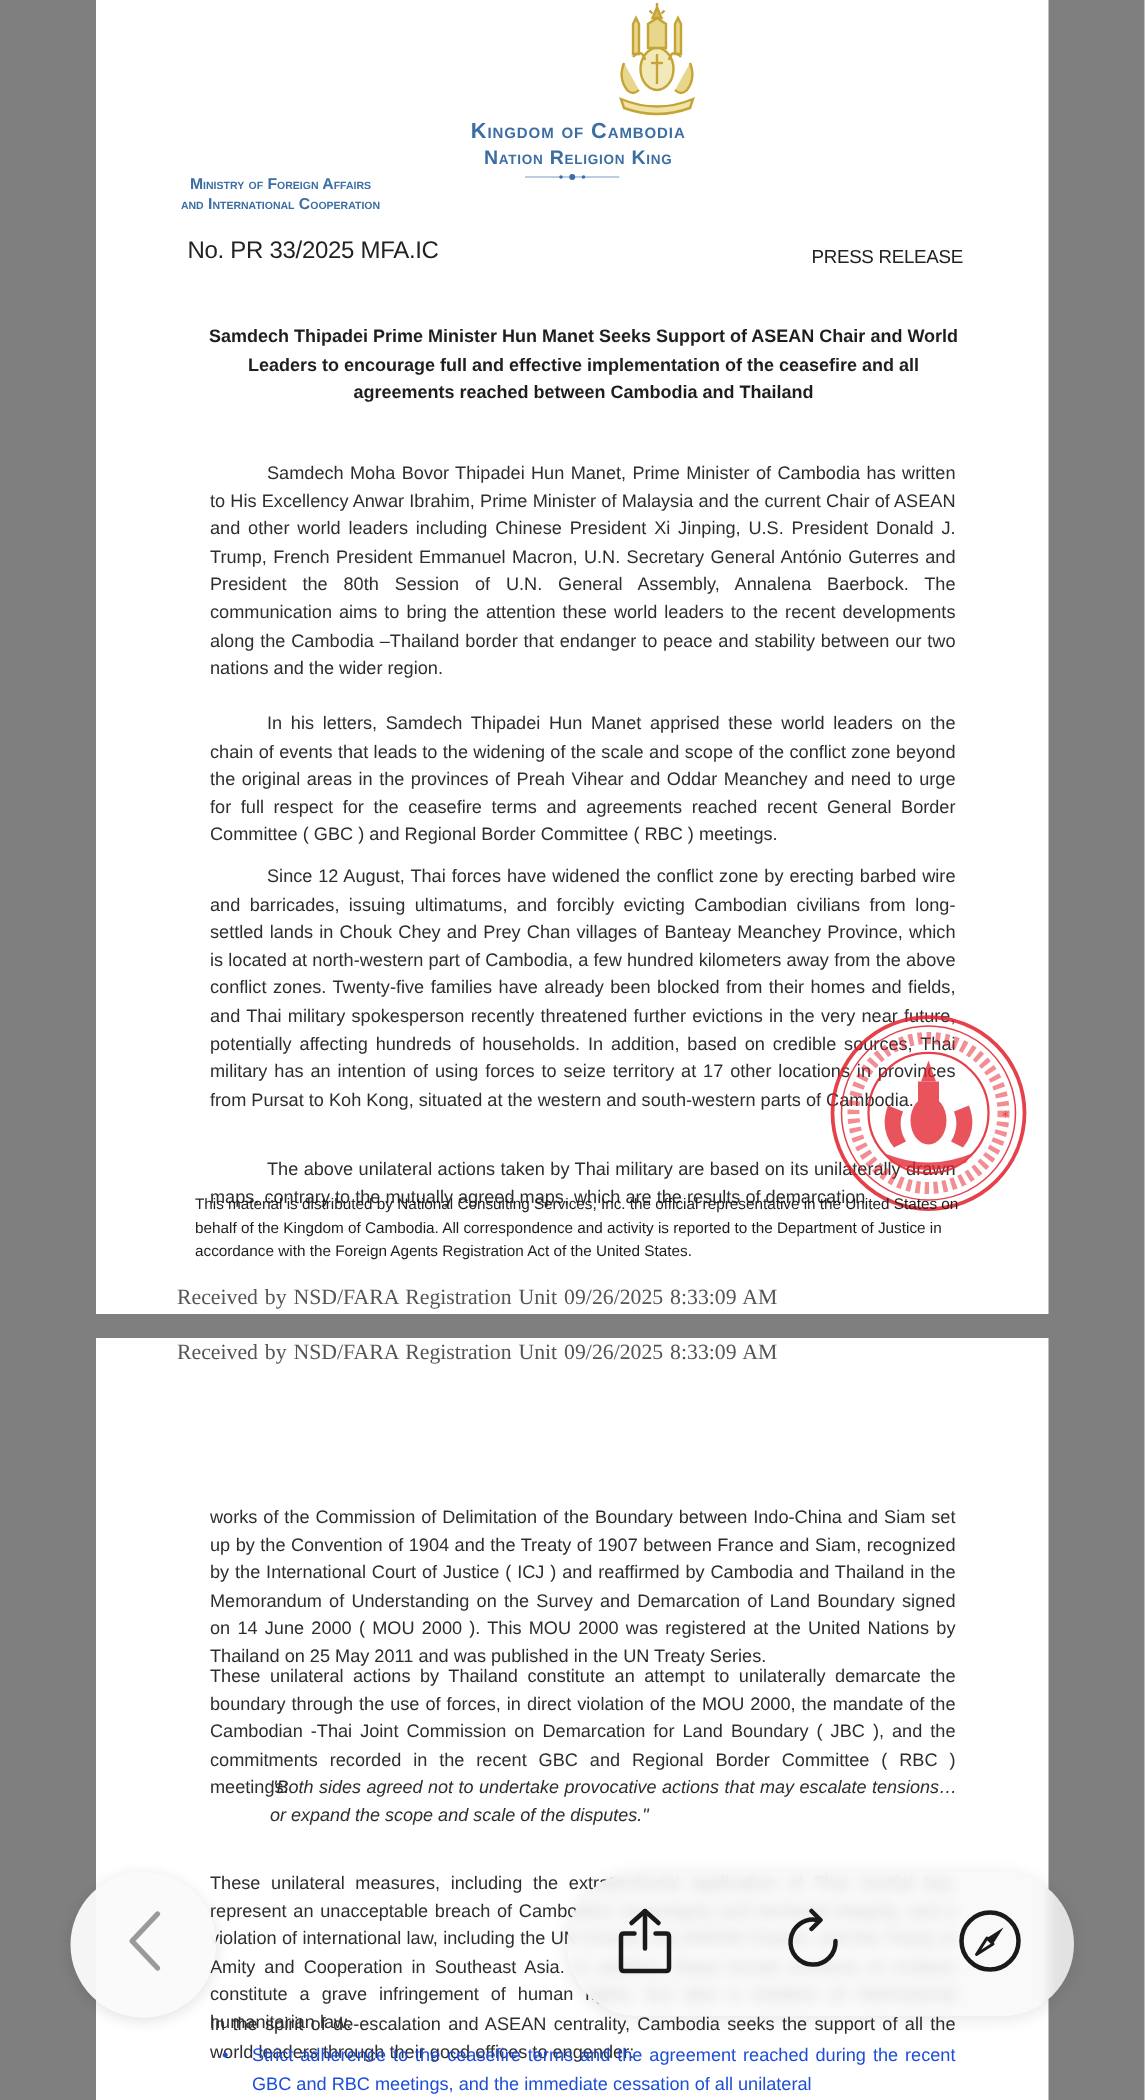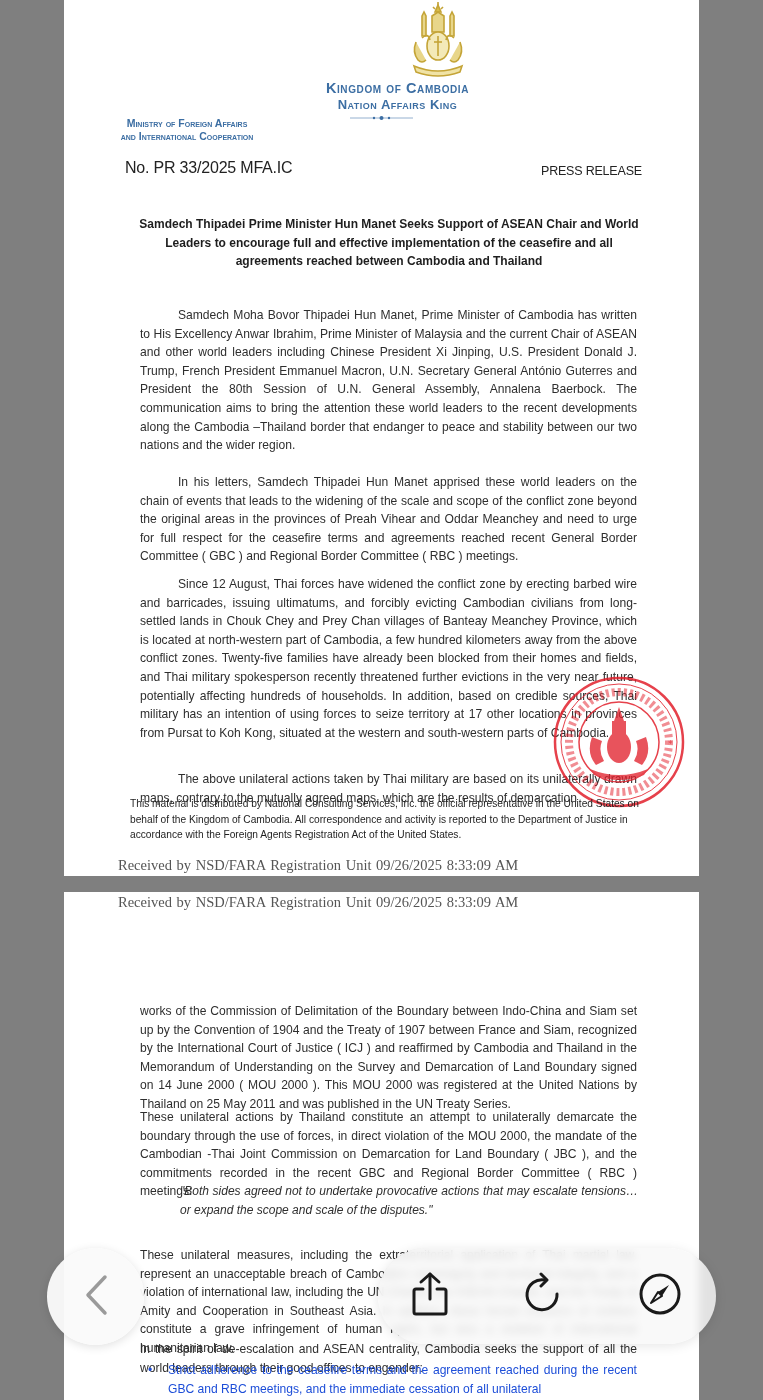--- a/index.html
+++ b/index.html
@@ -11,21 +11,21 @@
   .page {
     position:absolute; left:64px; width:635px; background:#ffffff;
     color:#2b2b2b;
   }
   #page1 { top:0; height:876px; }
   #page2 { top:892px; height:520px; }
 
   .emblem { position:absolute; left:344px; top:2px; width:60px; height:76px; }
   .emblem svg { width:100%; height:100%; }
 
-  .kingdom { position:absolute; left:16px; width:635px; text-align:center; color:#3c6ea3; font-weight:bold; font-variant:small-caps; }
+  .kingdom { position:absolute; left:4px; width:635px; text-align:center; color:#3c6ea3; font-weight:bold; font-variant:small-caps; }
   #kingdom-title { top:80px; font-size:14.5px; letter-spacing:0.6px; }
   #kingdom-motto { top:97px; font-size:13px; letter-spacing:0.5px; }
   .ornament { position:absolute; left:286px; top:115px; width:63px; height:6px; }
 
   .ministry { position:absolute; left:28px; width:190px; text-align:center; color:#3c6ea3; font-weight:bold; font-variant:small-caps; font-size:10.5px; line-height:12.5px; top:117px; }
   .ref-no { position:absolute; left:61px; top:159px; font-size:16px; color:#222; letter-spacing:-0.2px; }
   .press-release { position:absolute; left:477px; top:164px; font-size:12.5px; color:#222; letter-spacing:-0.2px; }
 
   .headline { position:absolute; left:70px; width:510px; top:215px; text-align:center; font-size:12px; line-height:18.5px; font-weight:bold; color:#1e1e1e; }
 
@@ -90,21 +90,21 @@
         <path d="M8 40 Q4 50 10 58 Q14 62 18 58" fill="#e8d68a"></path>
         <path d="M52 40 Q56 50 50 58 Q46 62 42 58" fill="#e8d68a"></path>
         <path d="M6 64 Q30 74 54 64 L52 70 Q30 78 8 70 Z" fill="#f0e3a6"></path>
         <path d="M14 36 Q20 30 22 38"></path>
         <path d="M46 36 Q40 30 38 38"></path>
       </g>
     </svg>
   </div>
 
   <div class="kingdom" id="kingdom-title">Kingdom of Cambodia</div>
-  <div class="kingdom" id="kingdom-motto">Nation Affairs King</div>
+  <div class="kingdom" id="kingdom-motto">Nation Religion King</div>
   <svg class="ornament" viewBox="0 0 63 6">
     <line x1="0" y1="3" x2="63" y2="3" stroke="#7a9cc3" stroke-width="0.8"></line>
     <circle cx="31.5" cy="3" r="2" fill="#3c6ea3"></circle>
     <circle cx="24" cy="3" r="1.2" fill="#3c6ea3"></circle>
     <circle cx="39" cy="3" r="1.2" fill="#3c6ea3"></circle>
   </svg>
 
   <div class="ministry">
     <div>Ministry of Foreign Affairs</div>
     <div>and International Cooperation</div>

